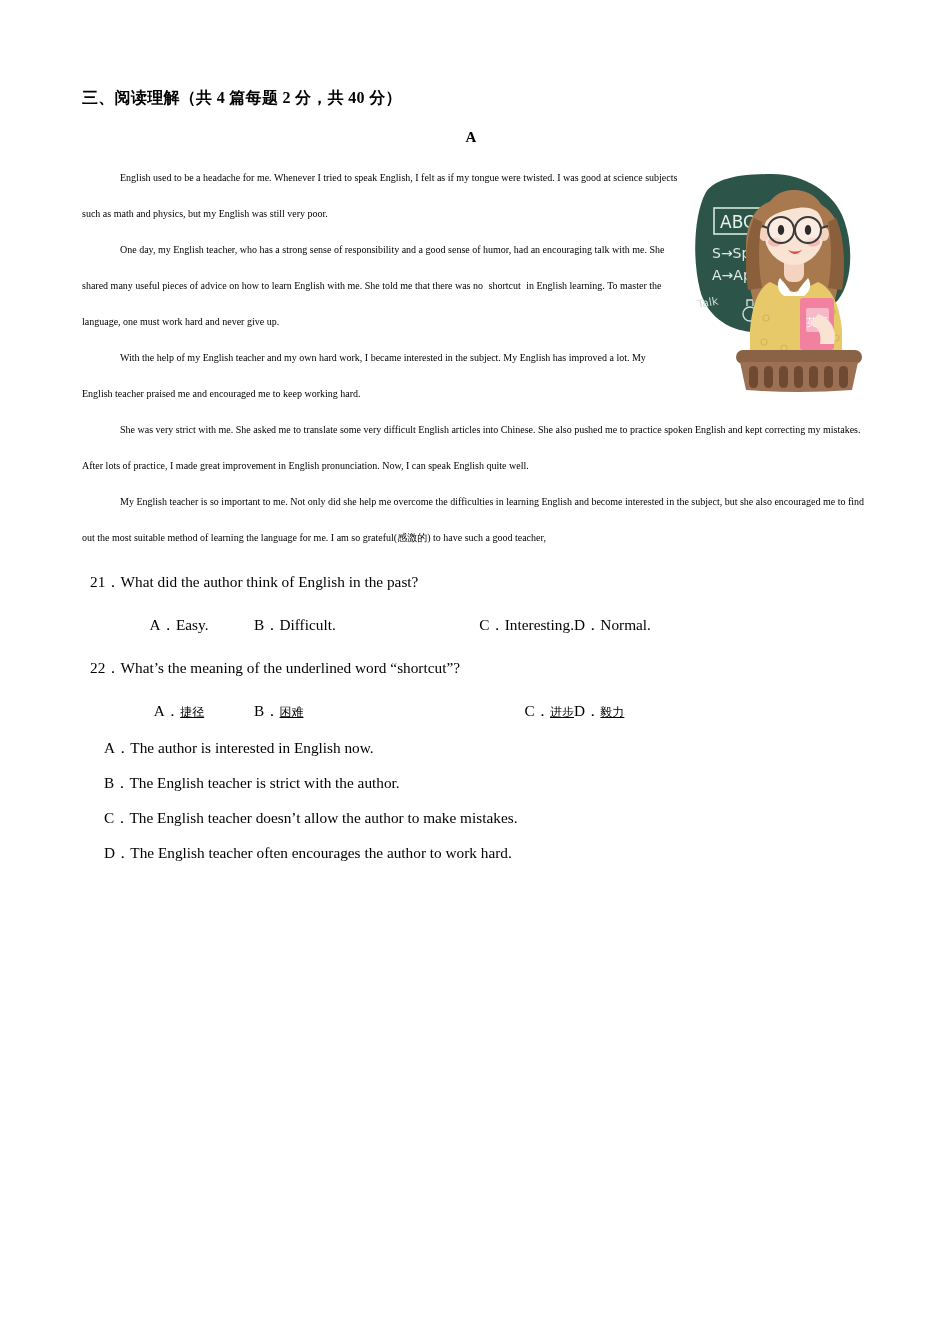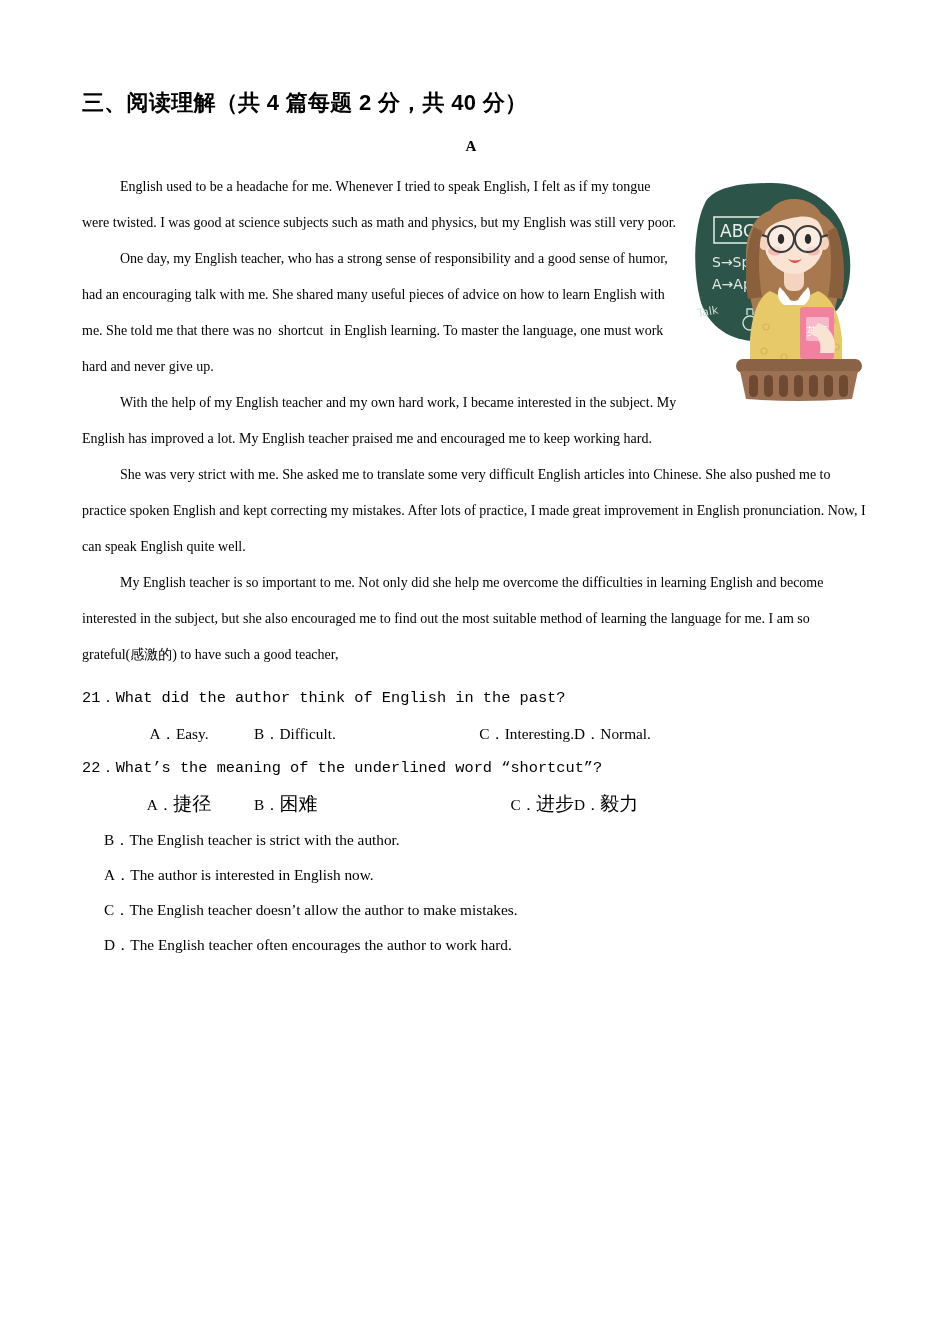--- a/index.html
+++ b/index.html
@@ -23,23 +23,23 @@
   }
   .content {
     position: absolute;
     left: 82px;
     top: 88px;
     width: 786px;
   }
 
   
   .section-heading {
-    font-family: Liberation Sans, sans-serif;
+    font-family: Liberation Serif, serif;
     font-weight: bold;
-    font-size: 22px;
+    font-size: 16px;
     letter-spacing: 0.3px;
     margin: 0 0 20px 0;
     white-space: nowrap;
   }
 
   
   .passage-label {
     text-align: center;
     font-weight: bold;
     font-size: 15px;
@@ -54,41 +54,40 @@
     height: 232px;
     margin: 2px 0px 6px 14px;
     position: relative;
     shape-outside: inset(0);
   }
   .illustration svg { display: block; width: 176px; height: 232px; }
 
   
   .para {
     margin: 0 0 0 0;
-    font-size: 14px;
+    font-size: 10px;
     line-height: 36px;
     text-align: left;
     text-indent: 38px;
   }
   .underlined {
     padding: 0 3px;
   }
 
   
   .questions {
     margin-top: 8px;
     clear: both;
   }
   .question-block { margin-bottom: 0; }
   .q-stem {
     font-size: 15.3px;
     line-height: 35px;
-    margin: 0;
-    white-space: nowrap;
-    font-family: Liberation Mono, monospace;
+    margin: 8px;
+    white-space: nowrap;
   }
   .q-num { letter-spacing: 0px; }
   .blank-line {
     display: inline-block;
     border-bottom: 1px solid #000;
     width: 72px;
     vertical-align: baseline;
     height: 0.95em;
     margin: 0 1px -2px 1px;
   }
@@ -120,21 +119,21 @@
   }
   .options.grid2 li {
     display: inline-block;
     vertical-align: top;
     width: 320px;
   }
   .options.stack li { display: block; }
 
   .opt-letter { }
   .opt-text { }
-  .cn { font-family: "DejaVu Sans", "Liberation Sans", sans-serif; font-size: 19px; }
+  .cn { font-family: "DejaVu Sans", "Liberation Sans", sans-serif; font-size: 12px; text-decoration: underline; }
 </style>
 </head>
 <body>
 
 <div class="page">
   <div class="content">
 
     <div class="section-heading">三、阅读理解（共 4 篇每题 2 分，共 40 分）</div>
 
     <div class="passage-label">A</div>
@@ -243,22 +242,22 @@
 
       <div class="question-block">
         <p class="q-stem"><span class="q-num">22．</span><span>What’s the meaning of the underlined word “shortcut”?</span></p>
         <ul class="options row4">
           <li><span class="opt-letter">A．</span><span class="opt-text cn">捷径</span></li><li><span class="opt-letter">B．</span><span class="opt-text cn">困难</span></li><li><span class="opt-letter">C．</span><span class="opt-text cn">进步</span></li><li><span class="opt-letter">D．</span><span class="opt-text cn">毅力</span></li>
         </ul>
       </div>
 
       <div class="question-block">
         <ul class="options stack">
+          <li><span class="opt-letter">A．</span><span class="opt-text">The author is interested in English now.</span></li>
           <li><span class="opt-letter">B．</span><span class="opt-text">The English teacher is strict with the author.</span></li>
-          <li><span class="opt-letter">A．</span><span class="opt-text">The author is interested in English now.</span></li>
           <li><span class="opt-letter">C．</span><span class="opt-text">The English teacher doesn’t allow the author to make mistakes.</span></li>
           <li><span class="opt-letter">D．</span><span class="opt-text">The English teacher often encourages the author to work hard.</span></li>
         </ul>
       </div>
 
       <div class="question-block">
       </div>
 
     </div>
   </div>

